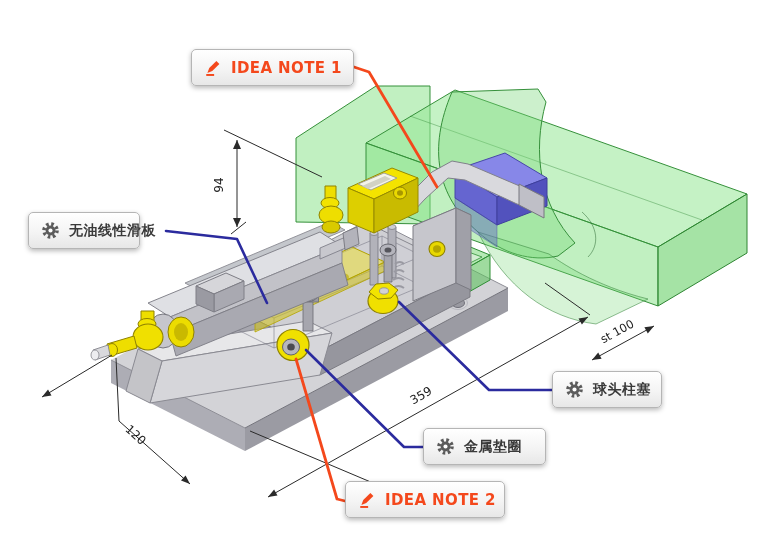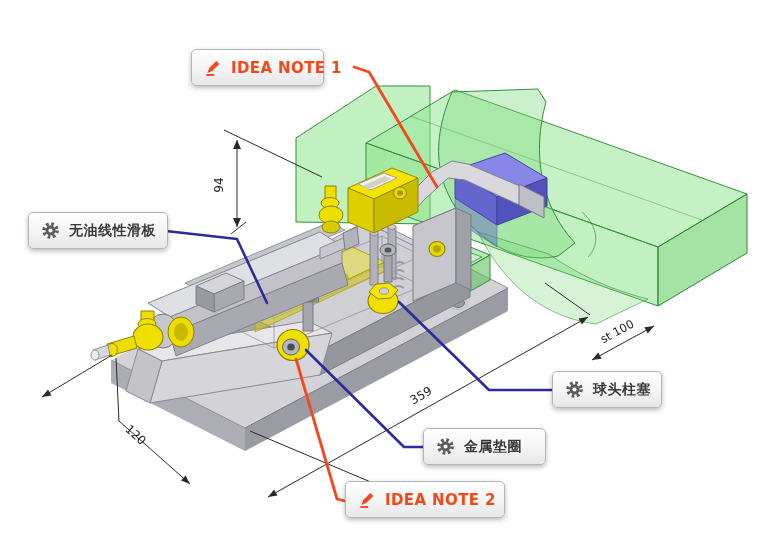--- a/index.html
+++ b/index.html
@@ -202,31 +202,31 @@
 
   <g fill="none" stroke-linejoin="round" stroke-linecap="round">
     <polyline points="166,231 237,239 267,303" stroke="#2b2b9e" stroke-width="2.6"></polyline>
     <polyline points="399,302 489,390 558,390" stroke="#2b2b9e" stroke-width="2.6"></polyline>
     <polyline points="306,350 404,447 424,447" stroke="#2b2b9e" stroke-width="2.6"></polyline>
     <polyline points="354,67 369,72 437,187" stroke="#f4481c" stroke-width="2.8"></polyline>
     <polyline points="296,359 337,499 345,501" stroke="#f4481c" stroke-width="2.8"></polyline>
   </g>
 </svg>
 
-  <div class="callout idea" style="left:191px;top:49px;width:133px;">
+  <div class="callout idea" style="left:191px;top:49px;width:163px;">
     <span style="display:flex;">
       <svg width="18" height="18" viewBox="0 0 24 24">
         <path fill="#f4481c" d="M4.5 18.5 L7 12 L16.5 2.5 L20.5 6.5 L11 16 Z"></path>
         <path stroke="#f4481c" stroke-width="2.6" d="M3 21.3 L13.5 21.3" fill="none"></path>
       </svg>
     </span>
     <span class="txt">IDEA NOTE 1</span>
   </div>
 
-  <div class="callout" style="left:28px;top:212px;width:140px;">
+  <div class="callout" style="left:28px;top:212px;width:112px;">
     <span style="display:flex;">
       <svg width="19" height="19" viewBox="0 0 24 24">
         <circle cx="12" cy="12" r="8.2" fill="none" stroke="#5b5b5b" stroke-width="4.6" stroke-dasharray="3.2 3.23"></circle>
         <circle cx="12" cy="12" r="6.2" fill="#5b5b5b"></circle>
         <circle cx="12" cy="12" r="2.6" fill="#fff"></circle>
       </svg>
     </span>
     <span class="txt">无油线性滑板</span>
   </div>
 

